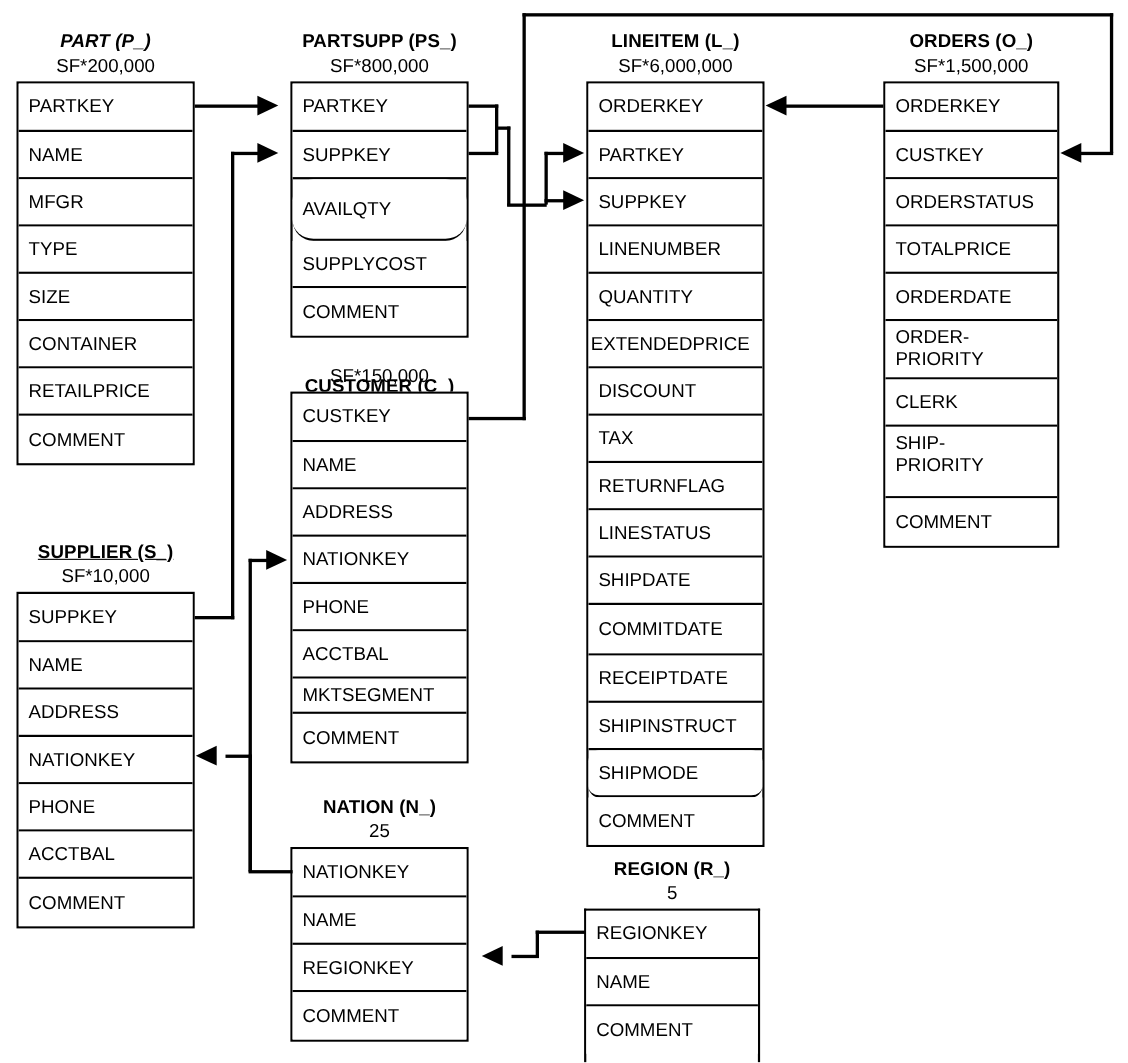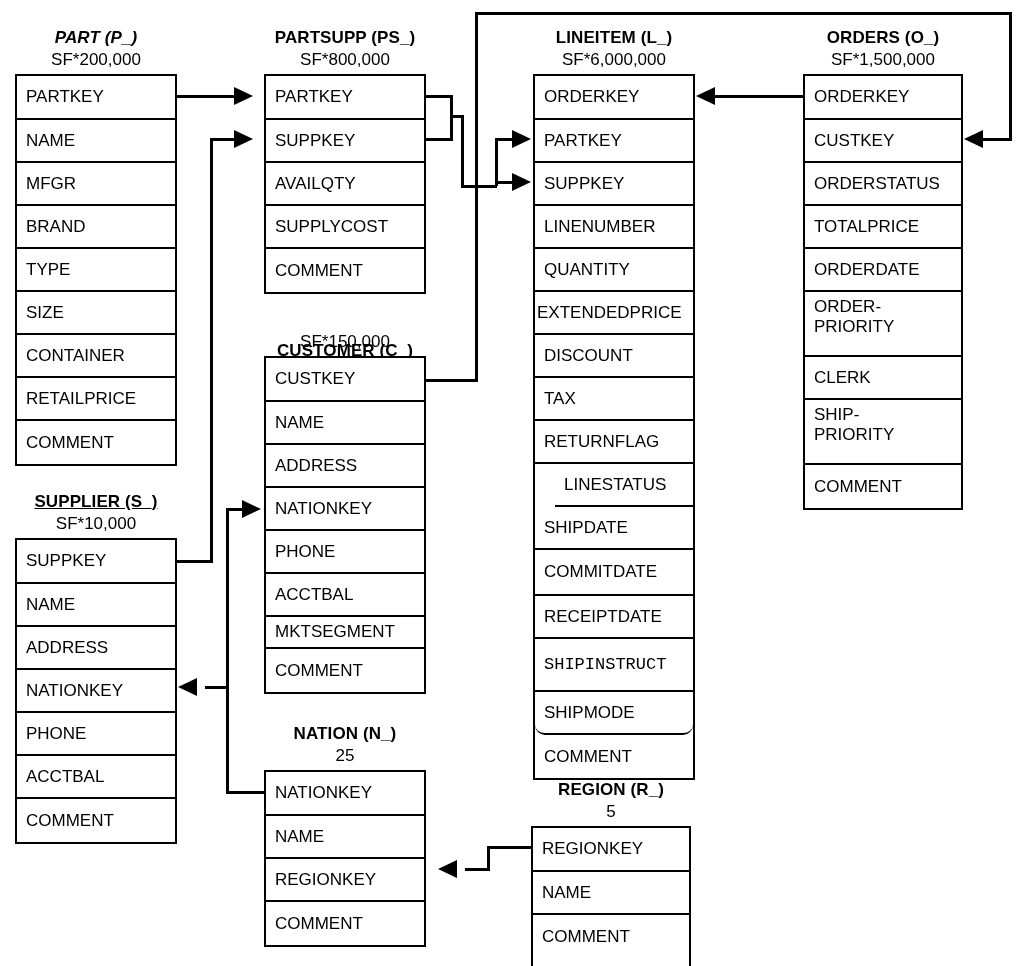--- a/index.html
+++ b/index.html
@@ -50,21 +50,20 @@
 
 <div id="canvas">
 
   <div class="table-block" style="left:15px;top:28px;width:162px;">
     <div class="tbl-title" style="top:0px;font-style:italic;">PART (P_)</div>
     <div class="tbl-count" style="top:22px;">SF*200,000</div>
     <div class="tbl-box" style="top:46px;left:0;width:162px;">
       <div class="row" style="height:44px;">PARTKEY</div>
       <div class="row" style="height:43px;">NAME</div>
       <div class="row" style="height:43px;">MFGR</div>
-      <div class="row" style="height:43px;">BRAND</div>
       <div class="row" style="height:43px;">TYPE</div>
       <div class="row" style="height:43px;">SIZE</div>
       <div class="row" style="height:43px;">CONTAINER</div>
       <div class="row" style="height:43px;">RETAILPRICE</div>
       <div class="row" style="height:43px;">COMMENT</div>
     </div>
   </div>
 
   <div class="table-block" style="left:15px;top:492px;width:162px;">
     <div class="tbl-title" style="top:0px;text-decoration:underline;">SUPPLIER (S_)</div>
@@ -79,21 +78,21 @@
       <div class="row" style="height:43px;">COMMENT</div>
     </div>
   </div>
 
   <div class="table-block" style="left:264px;top:28px;width:162px;">
     <div class="tbl-title" style="top:0px;">PARTSUPP (PS_)</div>
     <div class="tbl-count" style="top:22px;">SF*800,000</div>
     <div class="tbl-box" style="top:46px;left:0;width:162px;">
       <div class="row" style="height:44px;">PARTKEY</div>
       <div class="row" style="height:43px;">SUPPKEY</div>
-      <div class="row" style="height:43px;">AVAILQTY</div>
+      <div class="row" style="height:56px;border-radius:19px;">AVAILQTY</div>
       <div class="row" style="height:43px;">SUPPLYCOST</div>
       <div class="row" style="height:43px;">COMMENT</div>
     </div>
   </div>
 
   <div class="table-block" style="left:264px;top:310px;width:162px;">
     <div class="tbl-title" style="top:0px;margin-top:31px;">CUSTOMER (C_)</div>
     <div class="tbl-count" style="top:22px;">SF*150,000</div>
     <div class="tbl-box" style="top:46px;left:0;width:162px;">
       <div class="row" style="height:44px;">CUSTKEY</div>
@@ -124,25 +123,25 @@
     <div class="tbl-box" style="top:46px;left:0;width:162px;">
       <div class="row" style="height:44px;">ORDERKEY</div>
       <div class="row" style="height:43px;">PARTKEY</div>
       <div class="row" style="height:43px;">SUPPKEY</div>
       <div class="row" style="height:43px;">LINENUMBER</div>
       <div class="row" style="height:43px;">QUANTITY</div>
       <div class="row" style="height:43px;padding-left:2px;">EXTENDEDPRICE</div>
       <div class="row" style="height:43px;">DISCOUNT</div>
       <div class="row" style="height:43px;">TAX</div>
       <div class="row" style="height:43px;">RETURNFLAG</div>
-      <div class="row" style="height:43px;margin-left:20px;">LINESTATUS</div>
+      <div class="row" style="height:43px;">LINESTATUS</div>
       <div class="row" style="height:43px;">SHIPDATE</div>
       <div class="row" style="height:46px;">COMMITDATE</div>
       <div class="row" style="height:43px;">RECEIPTDATE</div>
-      <div class="row" style="height:53px;font-family:Liberation Mono, monospace;">SHIPINSTRUCT</div>
+      <div class="row" style="height:43px;">SHIPINSTRUCT</div>
       <div class="row" style="height:43px;border-radius:10px;">SHIPMODE</div>
       <div class="row" style="height:43px;">COMMENT</div>
     </div>
   </div>
 
   <div class="table-block" style="left:531px;top:780px;width:160px;">
     <div class="tbl-title" style="top:0px;">REGION (R_)</div>
     <div class="tbl-count" style="top:22px;">5</div>
     <div class="tbl-box" style="top:46px;left:0;width:160px;height:140px;border-bottom:none;">
       <div class="row" style="height:44px;">REGIONKEY</div>
@@ -153,21 +152,21 @@
 
   <div class="table-block" style="left:803px;top:28px;width:160px;">
     <div class="tbl-title" style="top:0px;">ORDERS (O_)</div>
     <div class="tbl-count" style="top:22px;">SF*1,500,000</div>
     <div class="tbl-box" style="top:46px;left:0;width:160px;">
       <div class="row" style="height:44px;">ORDERKEY</div>
       <div class="row" style="height:43px;">CUSTKEY</div>
       <div class="row" style="height:43px;">ORDERSTATUS</div>
       <div class="row" style="height:43px;">TOTALPRICE</div>
       <div class="row" style="height:43px;">ORDERDATE</div>
-      <div class="row two-line" style="height:65px;">ORDER-<br>PRIORITY</div>
+      <div class="row two-line" style="height:53px;">ORDER-<br>PRIORITY</div>
       <div class="row" style="height:43px;">CLERK</div>
       <div class="row two-line" style="height:65px;">SHIP-<br>PRIORITY</div>
       <div class="row" style="height:43px;">COMMENT</div>
     </div>
   </div>
 
   <div class="ln h" style="left:177px;top:95px;width:58px;"></div>
   <div class="arrow right" style="left:234px;top:87px;"></div>
 
   <div class="ln h" style="left:177px;top:560px;width:36px;"></div>

